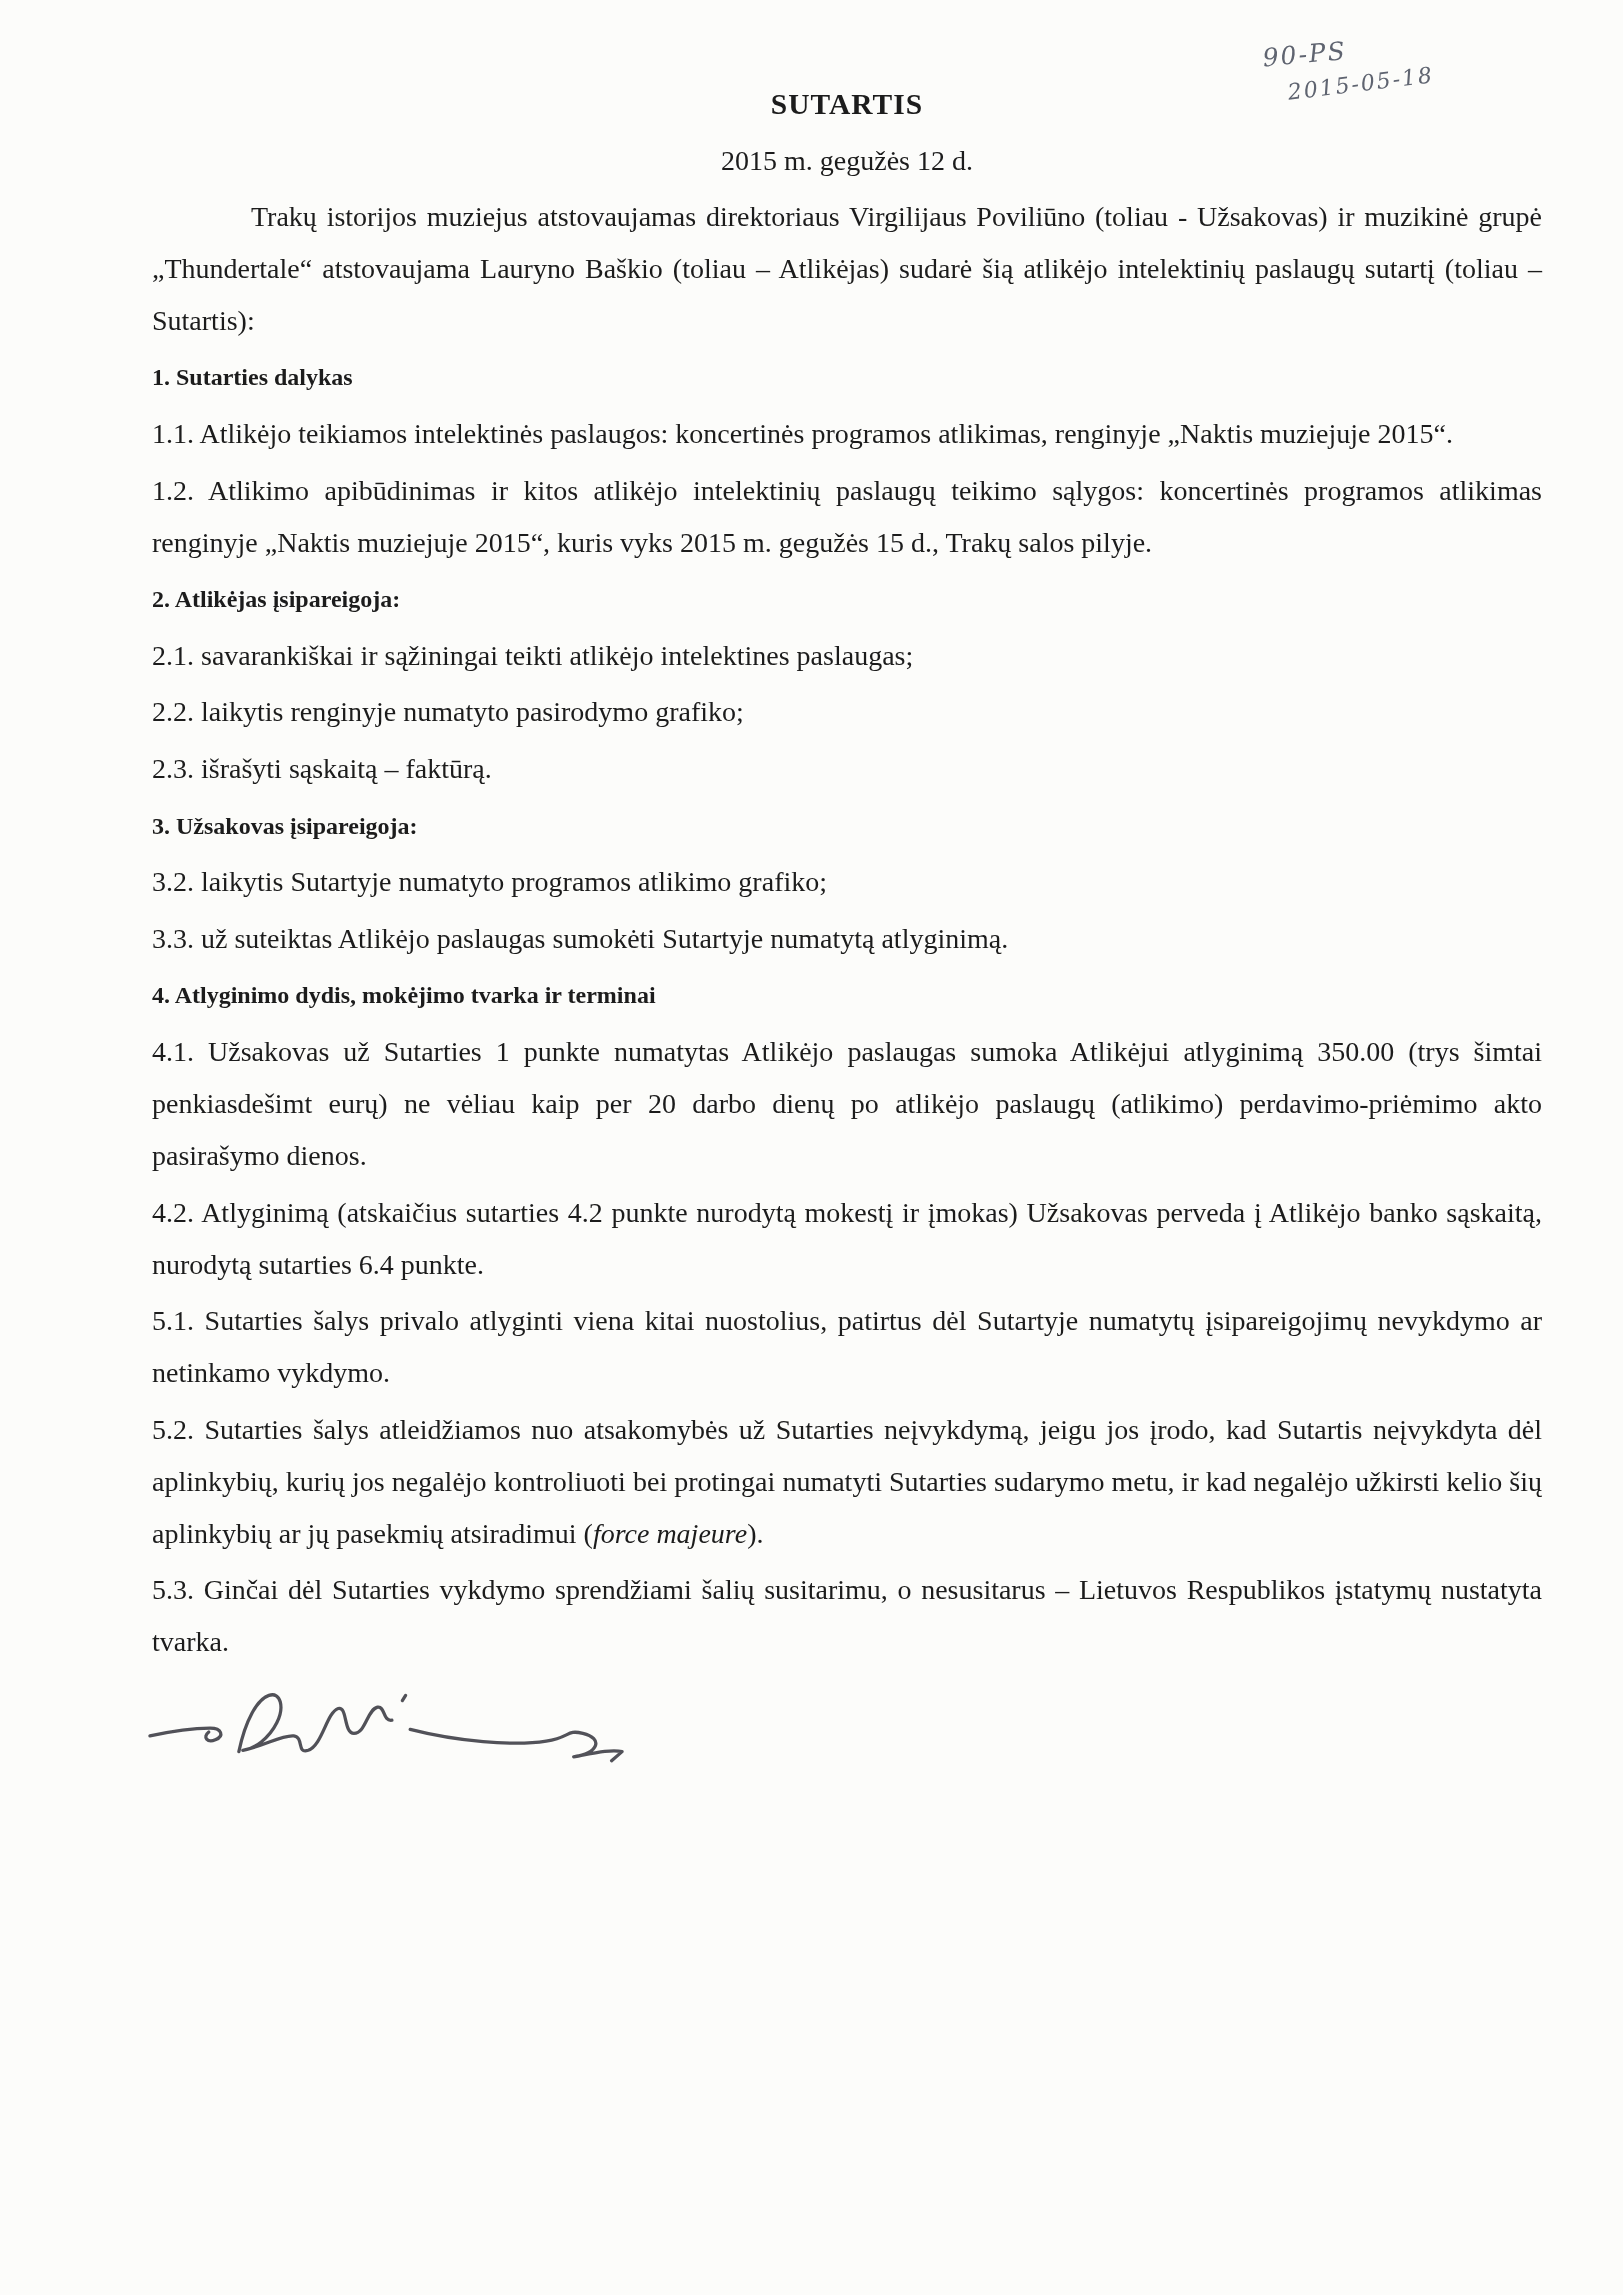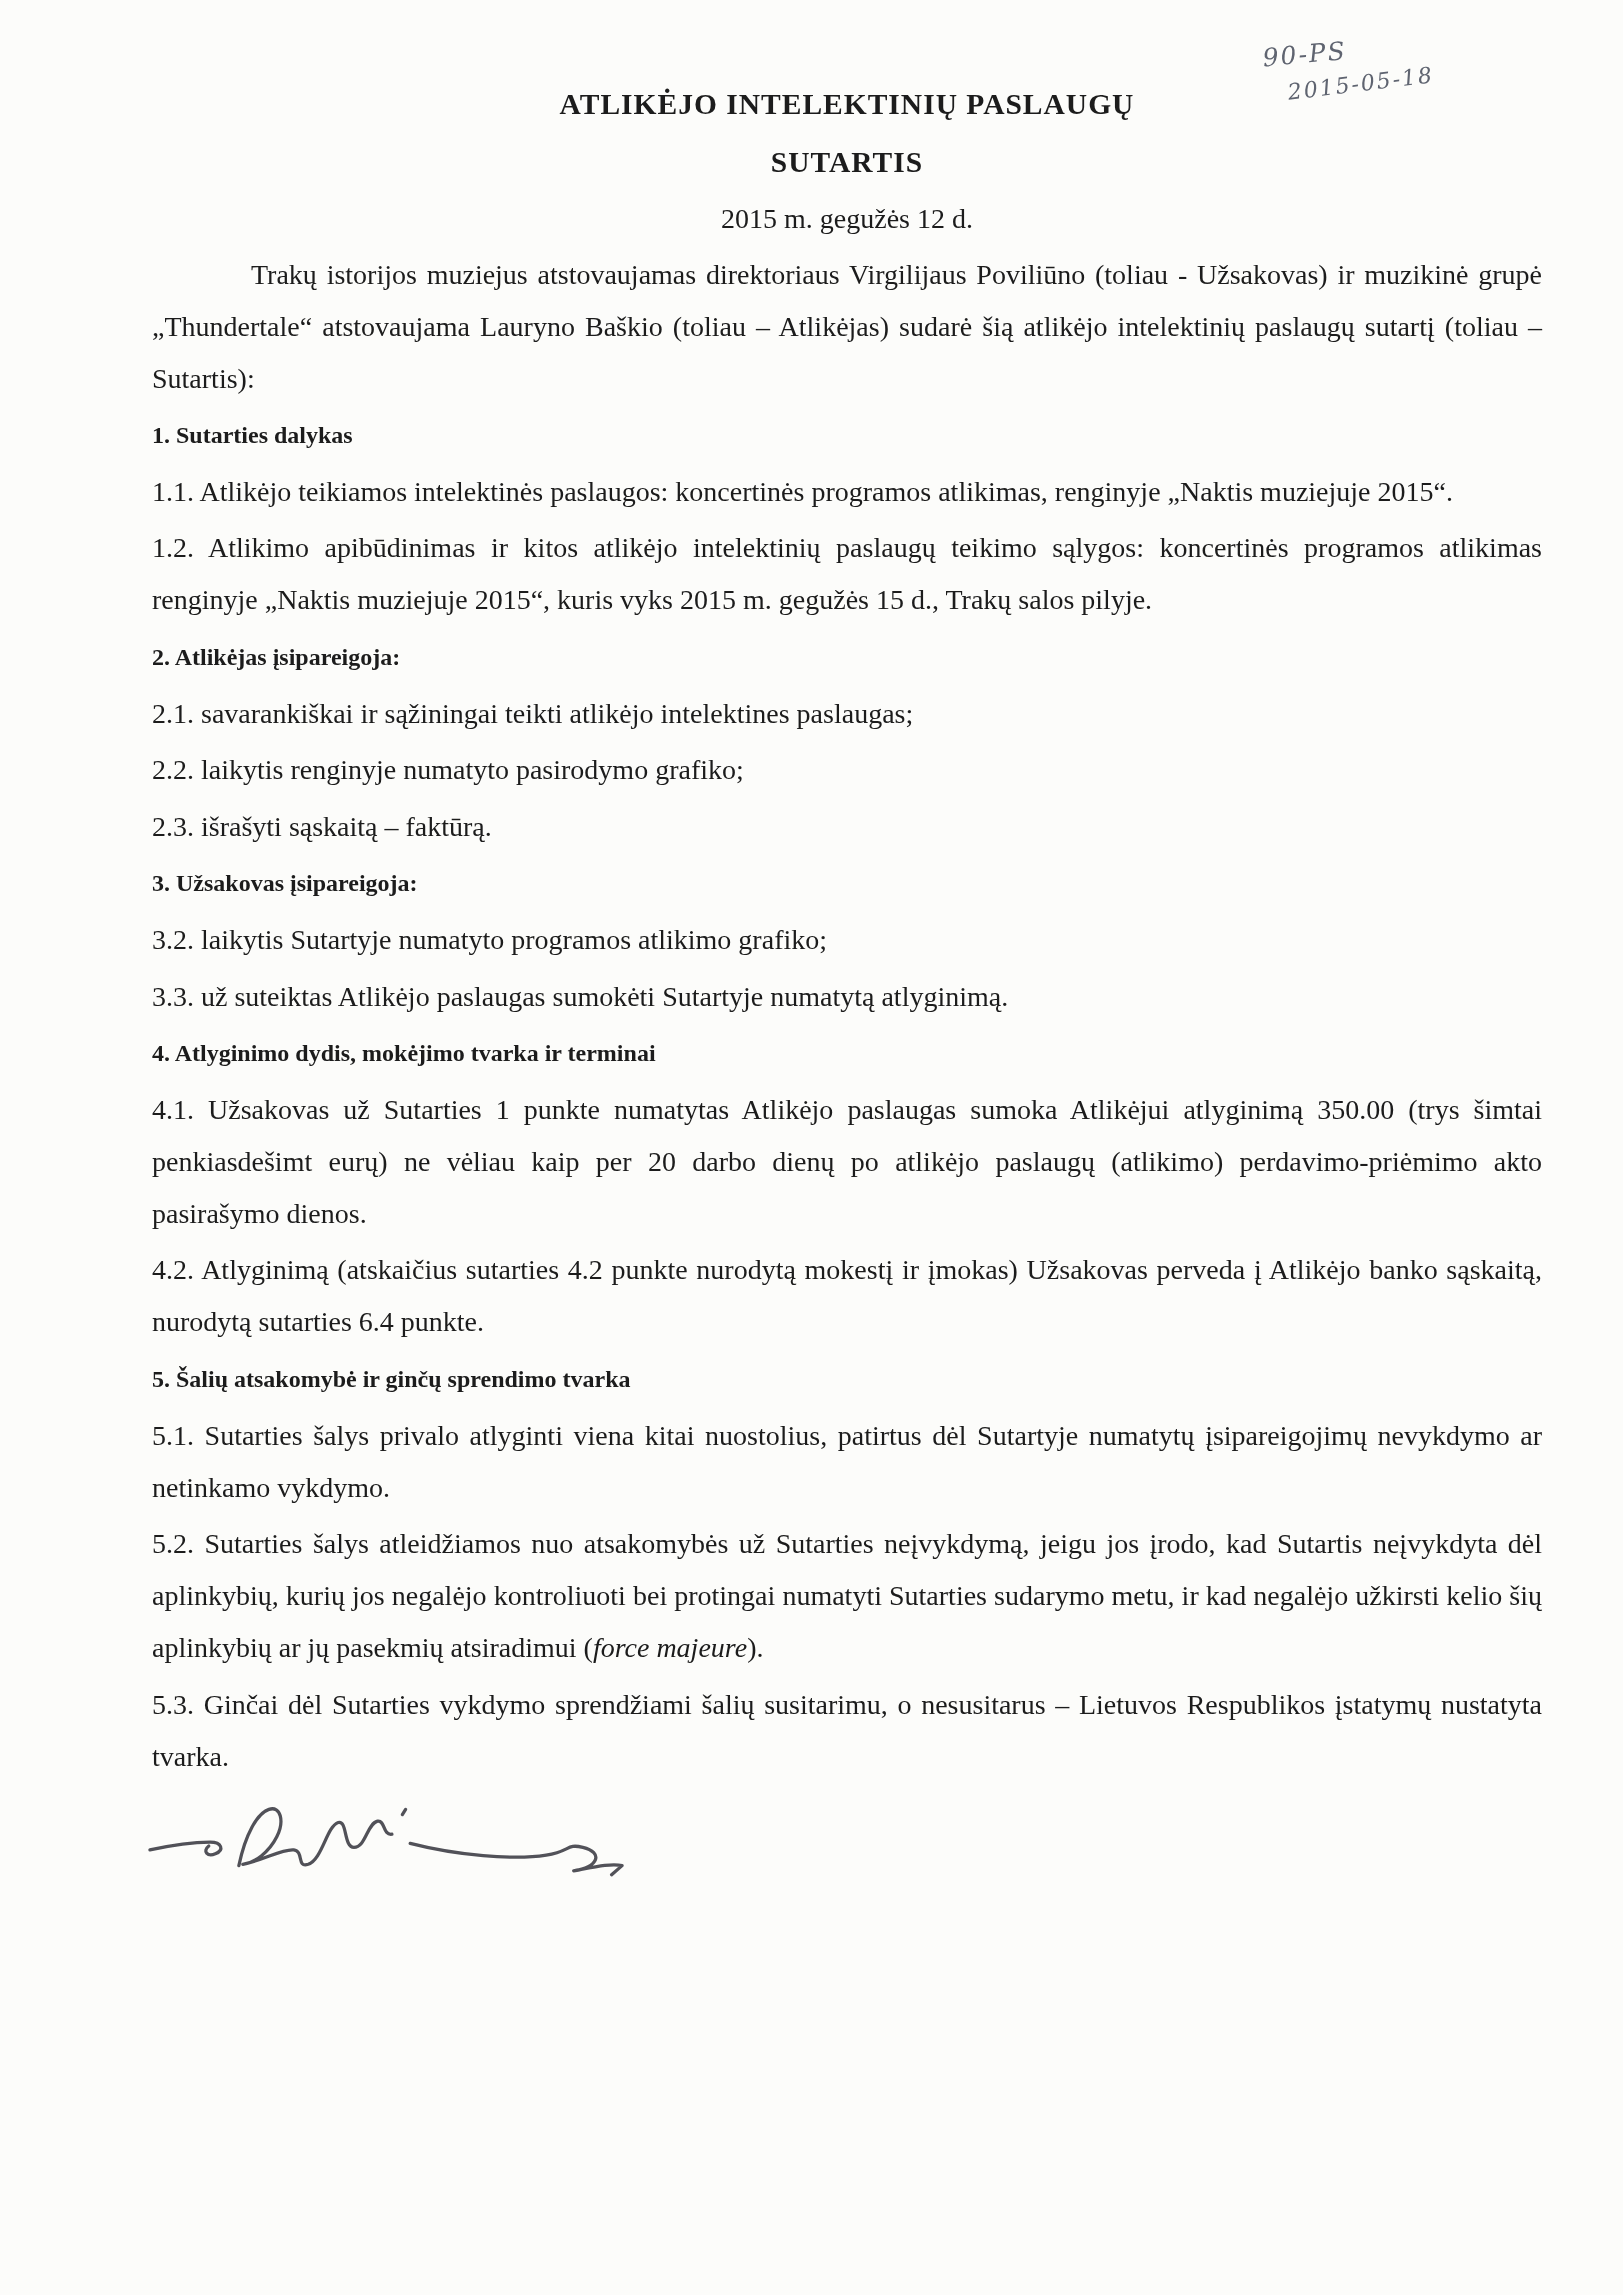--- a/index.html
+++ b/index.html
@@ -79,21 +79,20 @@
 </head>
 <body>
 
 <div class="page">
 
   <div class="handwritten-note">
     <div class="line1">90-PS</div>
     <div class="line2">2015-05-18</div>
   </div>
 
-  <h1 class="title-line">ATLIKĖJO INTELEKTINIŲ PASLAUGŲ</h1>
   <h1 class="title-line">SUTARTIS</h1>
   <p class="date-line">2015  m. gegužės 12 d.</p>
 
   <p class="para first-indent">Trakų istorijos muziejus atstovaujamas direktoriaus Virgilijaus Poviliūno (toliau - Užsakovas) ir muzikinė grupė „Thundertale“ atstovaujama Lauryno Baškio  (toliau – Atlikėjas) sudarė šią atlikėjo intelektinių paslaugų sutartį (toliau – Sutartis):</p>
 
   <p class="sec-heading">1. Sutarties dalykas</p>
   <p class="para">1.1. Atlikėjo teikiamos intelektinės paslaugos: koncertinės programos atlikimas,  renginyje „Naktis muziejuje 2015“.</p>
   <p class="para">1.2. Atlikimo apibūdinimas ir kitos atlikėjo intelektinių paslaugų teikimo sąlygos: koncertinės programos atlikimas renginyje „Naktis muziejuje 2015“, kuris vyks 2015 m. gegužės 15 d., Trakų salos pilyje.</p>
 
   <p class="sec-heading">2. Atlikėjas įsipareigoja:</p>
@@ -102,21 +101,20 @@
   <p class="para">2.3. išrašyti sąskaitą – faktūrą.</p>
 
   <p class="sec-heading">3. Užsakovas įsipareigoja:</p>
   <p class="para">3.2. laikytis Sutartyje numatyto programos atlikimo grafiko;</p>
   <p class="para">3.3. už suteiktas Atlikėjo paslaugas sumokėti Sutartyje numatytą atlyginimą.</p>
 
   <p class="sec-heading">4. Atlyginimo dydis, mokėjimo tvarka ir terminai</p>
   <p class="para">4.1. Užsakovas už Sutarties 1 punkte numatytas Atlikėjo paslaugas sumoka Atlikėjui atlyginimą 350.00 (trys šimtai penkiasdešimt eurų) ne vėliau kaip per 20 darbo  dienų po atlikėjo paslaugų (atlikimo) perdavimo-priėmimo akto pasirašymo dienos.</p>
   <p class="para">4.2. Atlyginimą (atskaičius sutarties 4.2 punkte nurodytą mokestį ir įmokas) Užsakovas perveda į Atlikėjo banko sąskaitą, nurodytą sutarties 6.4 punkte.</p>
 
-  <p class="sec-heading">5. Šalių atsakomybė ir ginčų sprendimo tvarka</p>
   <p class="para">5.1. Sutarties šalys privalo atlyginti viena kitai nuostolius, patirtus dėl Sutartyje numatytų įsipareigojimų nevykdymo ar netinkamo vykdymo.</p>
   <p class="para"><span>5.2. Sutarties šalys atleidžiamos nuo atsakomybės už Sutarties neįvykdymą, jeigu jos įrodo, kad Sutartis neįvykdyta dėl aplinkybių, kurių jos negalėjo kontroliuoti bei protingai numatyti Sutarties sudarymo metu, ir kad negalėjo užkirsti kelio šių aplinkybių ar jų pasekmių atsiradimui (</span><em>force majeure</em><span>).</span></p>
   <p class="para">5.3. Ginčai dėl Sutarties vykdymo sprendžiami šalių susitarimu, o nesusitarus – Lietuvos Respublikos įstatymų nustatyta tvarka.</p>
 
   <div class="signature-block">
     <svg width="497" height="118" viewBox="0 0 760 180" fill="none" xmlns="http://www.w3.org/2000/svg">
       <g stroke="#3a3a42" stroke-width="5" stroke-linecap="round" stroke-linejoin="round" fill="none" opacity="0.88">
         <path d="M 6 96 C 42 88 74 84 98 84 C 116 84 120 96 106 102 C 94 107 86 98 96 90"></path>
         <path d="M 142 120 C 152 72 170 40 188 34 C 206 28 212 52 200 76 C 188 100 166 116 148 118 C 180 112 208 94 226 96 C 242 98 230 124 248 118 C 270 110 276 60 294 54 C 308 50 302 92 318 92 C 336 92 338 56 354 52 C 366 50 362 74 376 72"></path>
         <path d="M 392 42 L 397 34"></path>

